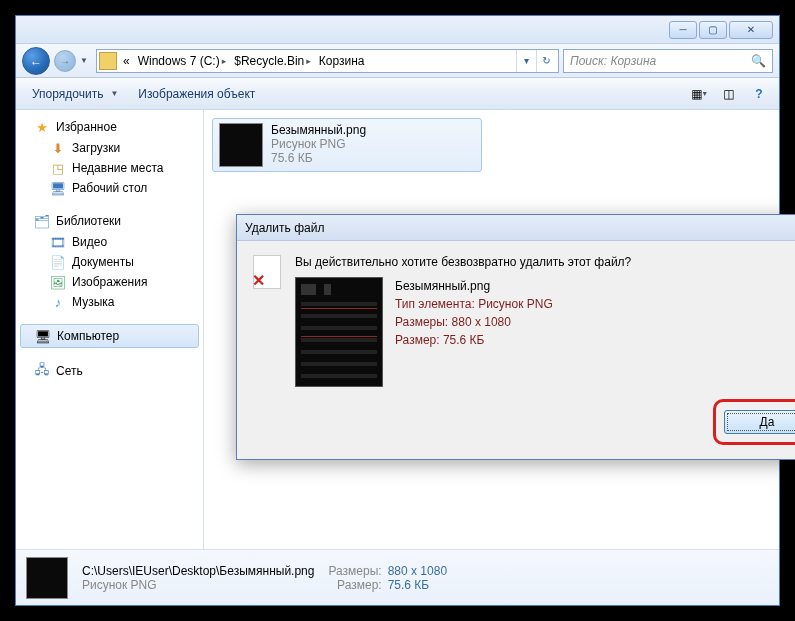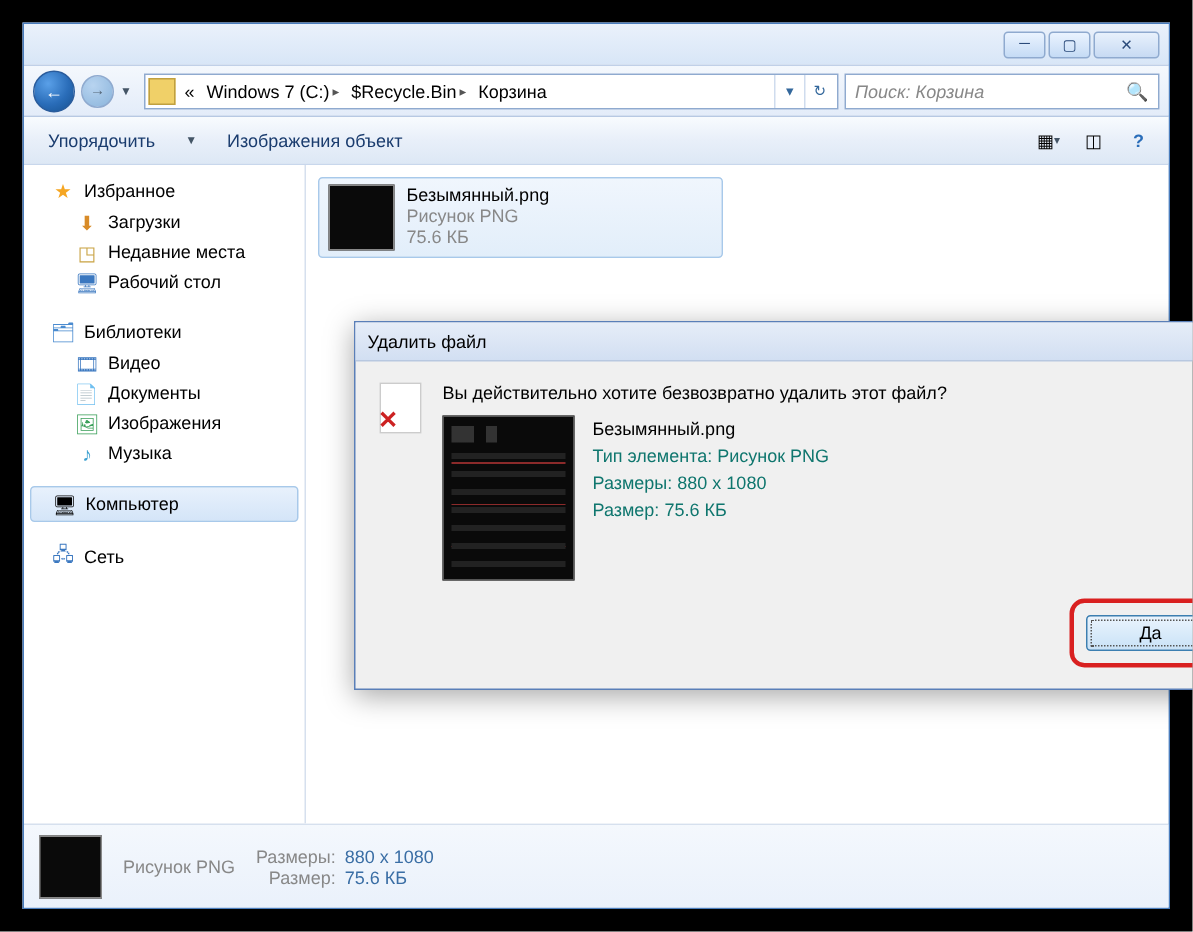--- a/index.html
+++ b/index.html
@@ -118,21 +118,21 @@
     height: 32px;
     background: linear-gradient(#f8fbfe, #e8eff9 50%, #dde8f5);
     border-bottom: 1px solid #c8d7ec;
     display: flex;
     align-items: center;
     padding: 0 6px;
   }
   .tool-btn {
     padding: 4px 10px;
     color: #1a3c6e;
-    display: flex; align-items: center; gap: 20px;
+    display: flex; align-items: center; gap: 7px;
   }
   .tool-drop { font-size: 8px; color: #456; }
   .tool-right {
     margin-left: auto;
     display: flex;
     gap: 2px;
   }
   .tool-icon {
     width: 28px; height: 24px;
     display: flex; align-items: center; justify-content: center;
@@ -288,21 +288,21 @@
   }
   .dlg-thumb::after {
     content:""; position:absolute;
     top:22%; left:6%; right:6%; bottom:6%;
     background:
       repeating-linear-gradient(to bottom, #222 0 4px, transparent 4px 12px),
       repeating-linear-gradient(to bottom, transparent 0 6px, #8b2a2a 6px 7px, transparent 7px 28px);
   }
   .dlg-details { font-size: 12px; line-height: 1.5; }
   .dlg-filename { color: #000; }
-  .dlg-meta { color: #0f766e; }
+  .dlg-meta { color: #7f1d1d; }
   .dlg-buttons {
     padding: 6px 14px 14px;
     display: flex;
     justify-content: flex-end;
     gap: 8px;
   }
   .dlg-btn {
     width: 86px; height: 24px;
     border: 1px solid #8a8a8a;
     background: linear-gradient(#f7f7f7,#e4e4e4);
@@ -455,20 +455,21 @@
           <span class="file-meta">Рисунок PNG</span>
           <span class="file-meta">75.6 КБ</span>
         </div>
       </div>
     </div>
   </div>
 
   <div class="statusbar">
     <div class="status-thumb thumb-dark"></div>
     <div class="status-text">
+      <div class="status-path">C:\Users\IEUser\Desktop\Безымянный.png</div>
       <div class="status-sub">Рисунок PNG</div>
     </div>
     <div class="status-details">
       <span class="status-label">Размеры:</span>
       <span class="status-val">880 x 1080</span>
       <span class="status-label">Размер:</span>
       <span class="status-val">75.6 КБ</span>
     </div>
   </div>
 

